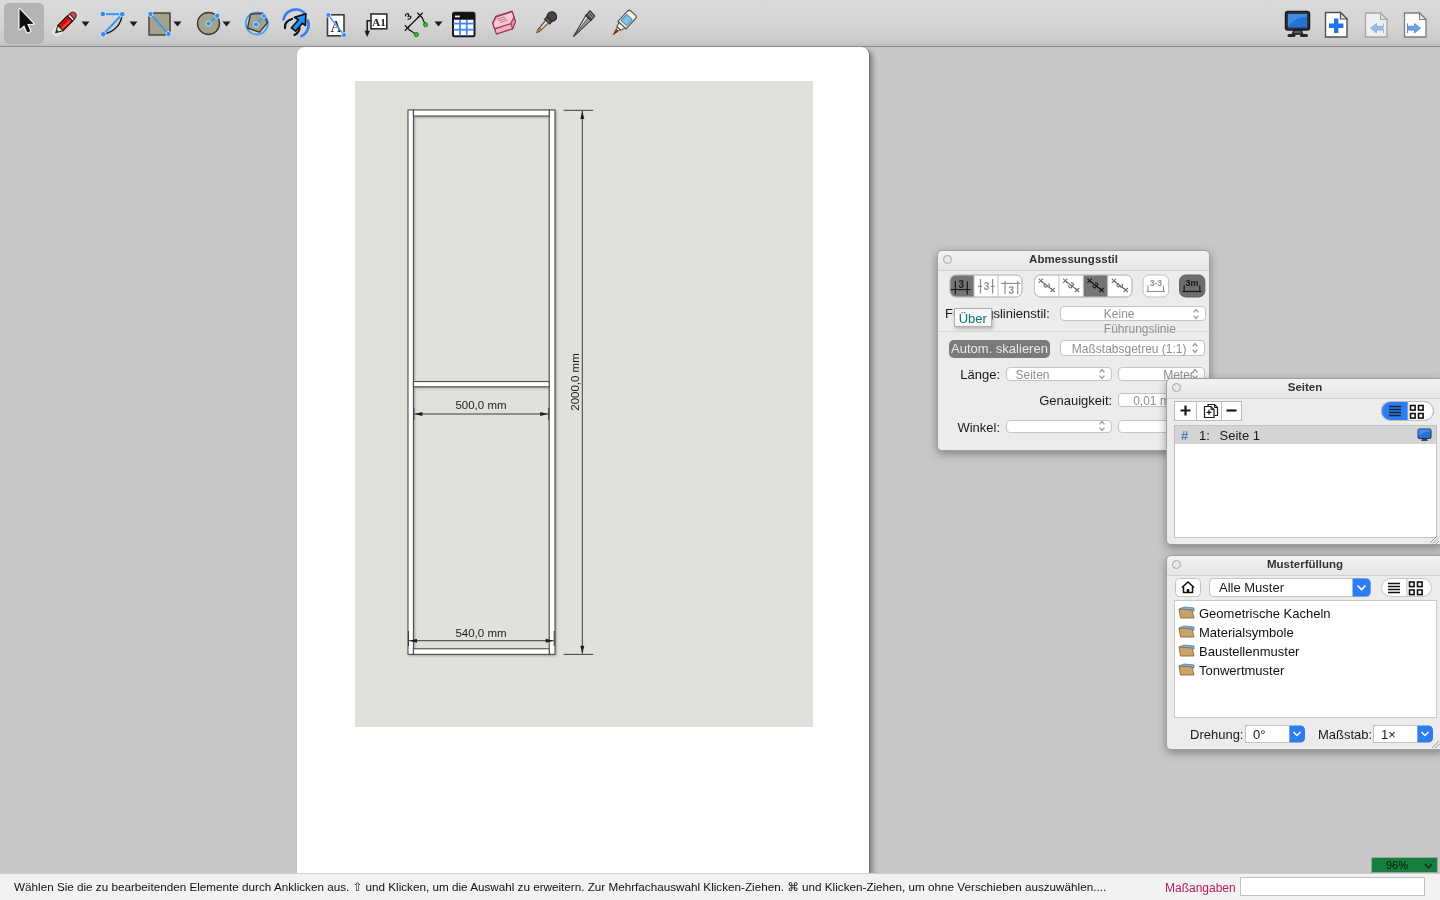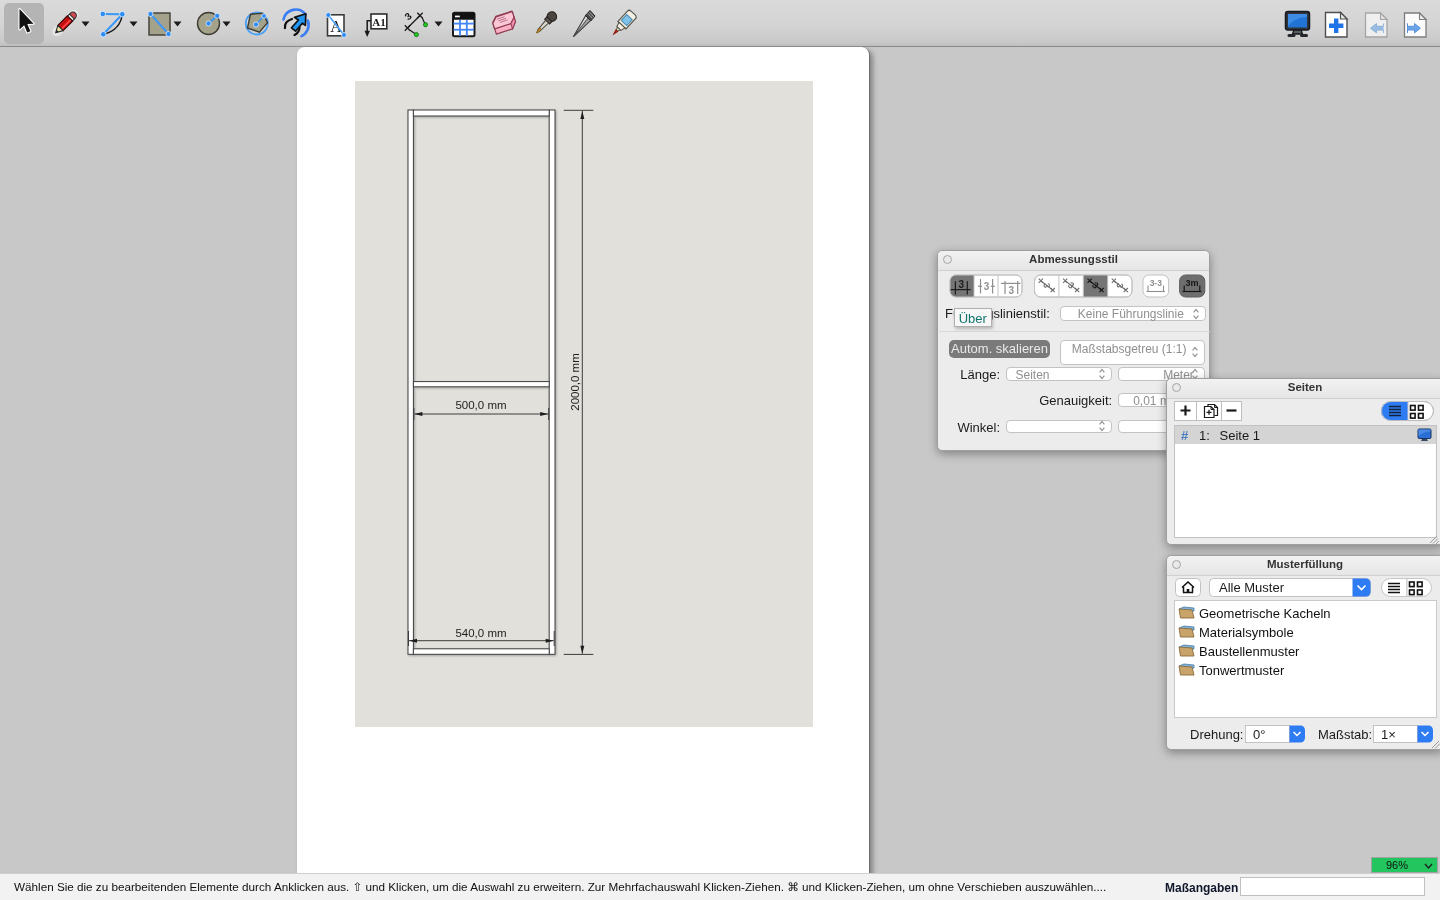--- a/index.html
+++ b/index.html
@@ -29,25 +29,25 @@
   border:1px solid #a5a5a5; background:#e9e9e9; }
 .lbl { position:absolute; font-size:13px; color:#1a1a1a; white-space:nowrap; }
 .pop { position:absolute; background:#ffffff; border:1px solid #c3c3c3; border-radius:4px;
   font-size:12px; color:#8f8f8f; }
 .chev { position:absolute; right:5px; top:50%; width:8px; height:12px; margin-top:-6px; }
 
 
 #status { position:absolute; left:0; top:873px; width:1440px; height:27px; background:#f2f2f2;
   border-top:1px solid #cfcfcf; }
 #status .msg { position:absolute; left:14px; top:6px; font-size:11.7px; color:#111; }
-#zoombox { position:absolute; left:1371px; top:857px; width:67px; height:16px; background:#22c55e;
+#zoombox { position:absolute; left:1371px; top:857px; width:67px; height:16px; background:#15803d;
   border:1px solid #a2a2a2; font-size:11px; color:#111; }
 #measinput { position:absolute; left:1240px; top:877px; width:185px; height:19px; background:#fff;
   border:1px solid #c0c0c0; }
-#measlbl { position:absolute; left:1165px; top:881px; font-size:12px; color:#0f172a;font-weight:bold; }
+#measlbl { position:absolute; left:1165px; top:881px; font-size:12px; color:#be185d; }
 </style>
 </head>
 <body>
 <div id="app">
 
   <div id="page">
     <div id="beige"></div>
     <svg id="drawing" width="573" height="761" viewBox="0 0 573 761" style="position:absolute;left:0;top:0;">
       <g style="filter:drop-shadow(1.2px 1.8px 1.2px rgba(0,0,0,0.28))">
         <rect x="111" y="63" width="5.4" height="544.3" fill="#fff" stroke="#3f3f3f" stroke-width="1"></rect>
@@ -330,27 +330,27 @@
           <line x1="244.5" y1="40.5" x2="263.5" y2="40.5"></line>
             <line x1="246.2" y1="34.5" x2="246.2" y2="40.5"></line>
             <line x1="261.8" y1="34.5" x2="261.8" y2="40.5"></line>
         </g>
         <text x="254" y="34.5" font-size="9px" font-weight="bold" fill="#161616" text-anchor="middle">3m</text>
       </g>
       <line x1="1" y1="80.5" x2="272" y2="80.5" stroke="#d8d8d8"></line>
     </svg>
     <div class="lbl" style="right:159.2px;top:55px;">Führungslinienstil:</div>
     <div class="pop" style="left:121.8px;top:55px;width:146px;height:15px;">
-      <span style="position:absolute;left:5px;top:0;line-height:15px;padding-left:12px;">Keine Führungslinie</span>
+      <span style="position:absolute;left:31px;top:0;line-height:15px;padding-left:12px;">Keine Führungslinie</span>
       <svg class="chev" width="7" height="11" viewBox="0 0 7 11">
           <path d="M1.3 4 L3.5 1.4 L5.7 4 M1.3 7 L3.5 9.6 L5.7 7" fill="none" stroke="#979797" stroke-width="1.1"></path>
         </svg>
     </div>
     <div style="position:absolute;left:11px;top:88.5px;width:101px;height:18px;background:#7a7a7a;border-radius:5px;color:#e9e9e9;font-size:13px;text-align:center;line-height:18px;">Autom. skalieren</div>
-    <div class="pop" style="left:121.8px;top:88.5px;width:145px;height:25px;">
+    <div class="pop" style="left:121.8px;top:88.5px;width:145px;height:16px;">
       <span style="position:absolute;left:11px;top:0;line-height:17px;">Maßstabsgetreu (1:1)</span>
       <svg class="chev" width="7" height="11" viewBox="0 0 7 11">
           <path d="M1.3 4 L3.5 1.4 L5.7 4 M1.3 7 L3.5 9.6 L5.7 7" fill="none" stroke="#979797" stroke-width="1.1"></path>
         </svg>
     </div>
     <div class="lbl" style="right:209px;top:116px;">Länge:</div>
     <div class="pop" style="left:67.5px;top:116px;width:106.7px;height:14px;">
       <span style="position:absolute;left:9px;top:0;line-height:14px;">Seiten</span>
       <svg class="chev" width="7" height="11" viewBox="0 0 7 11">
           <path d="M1.3 4 L3.5 1.4 L5.7 4 M1.3 7 L3.5 9.6 L5.7 7" fill="none" stroke="#979797" stroke-width="1.1"></path>

